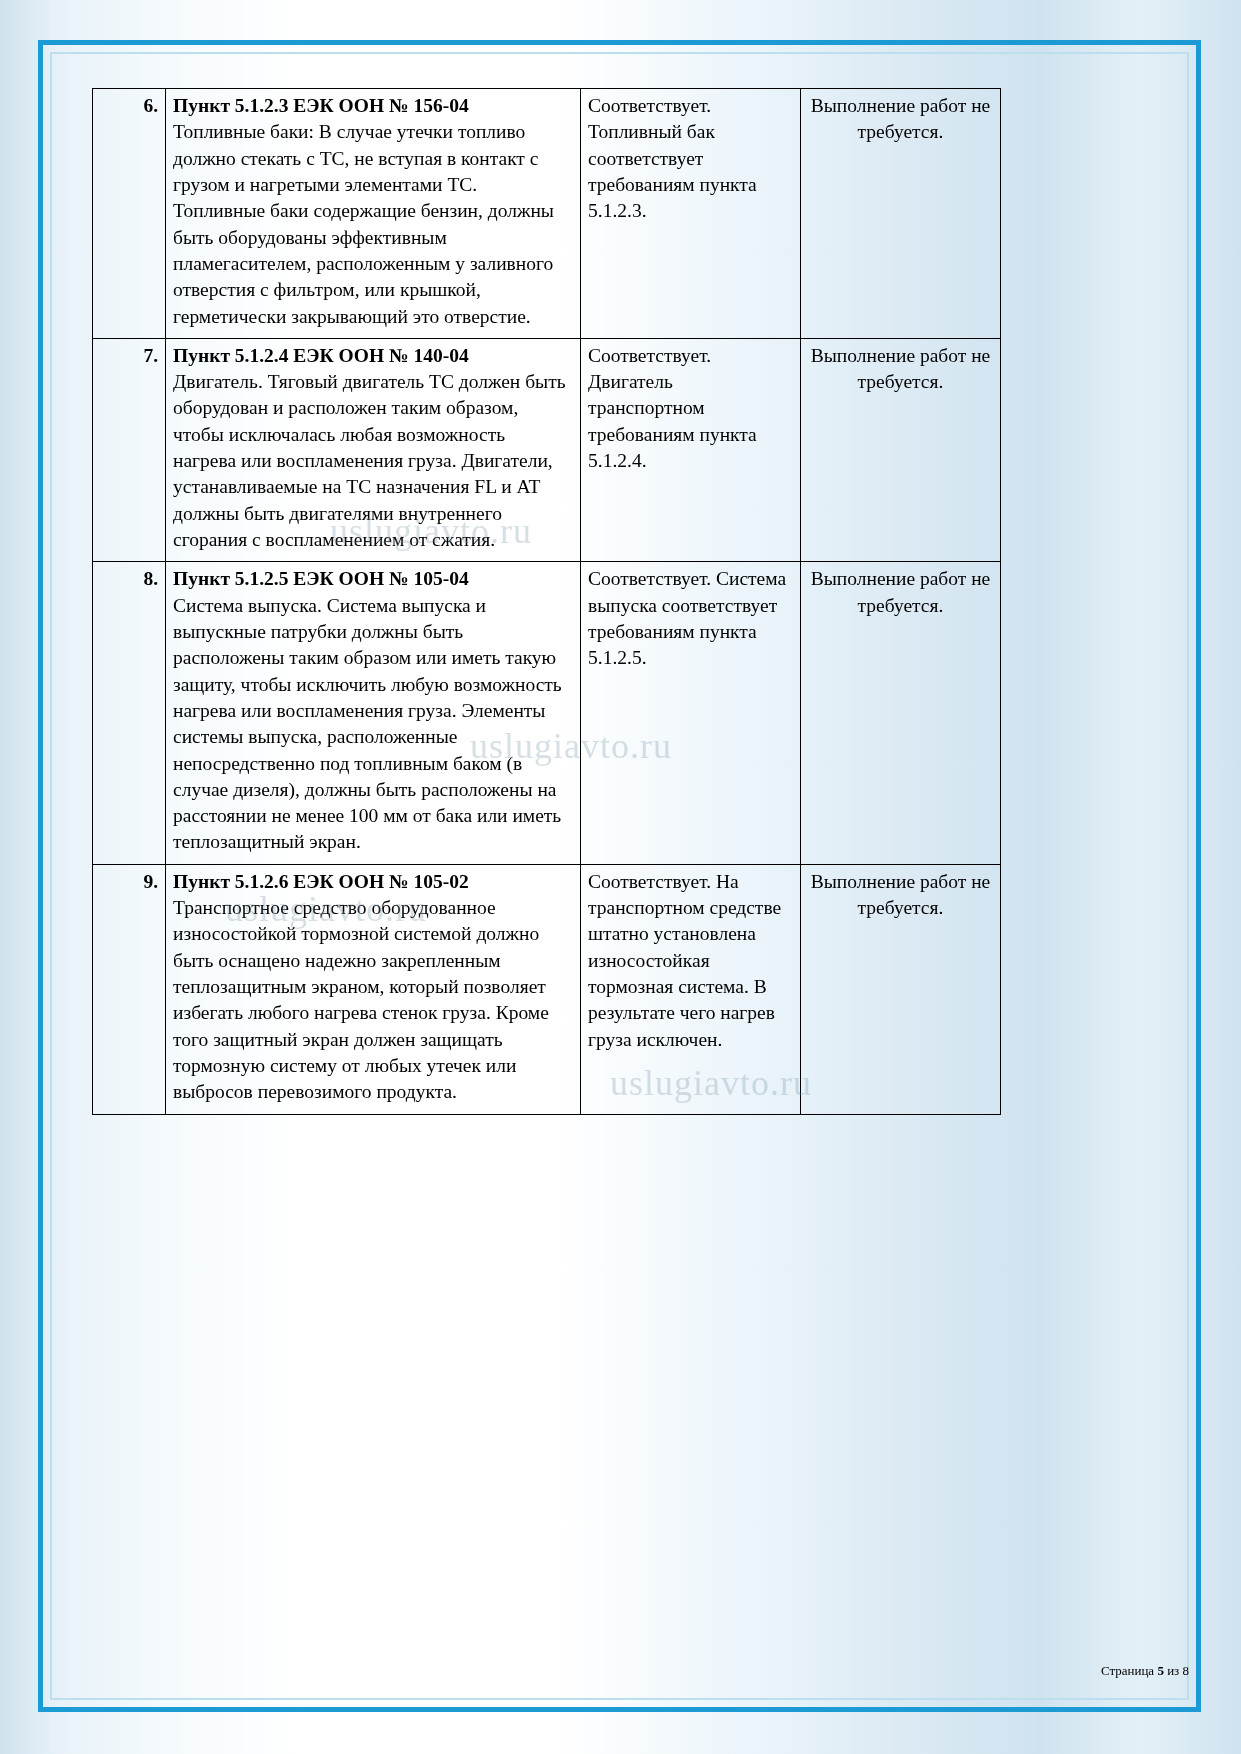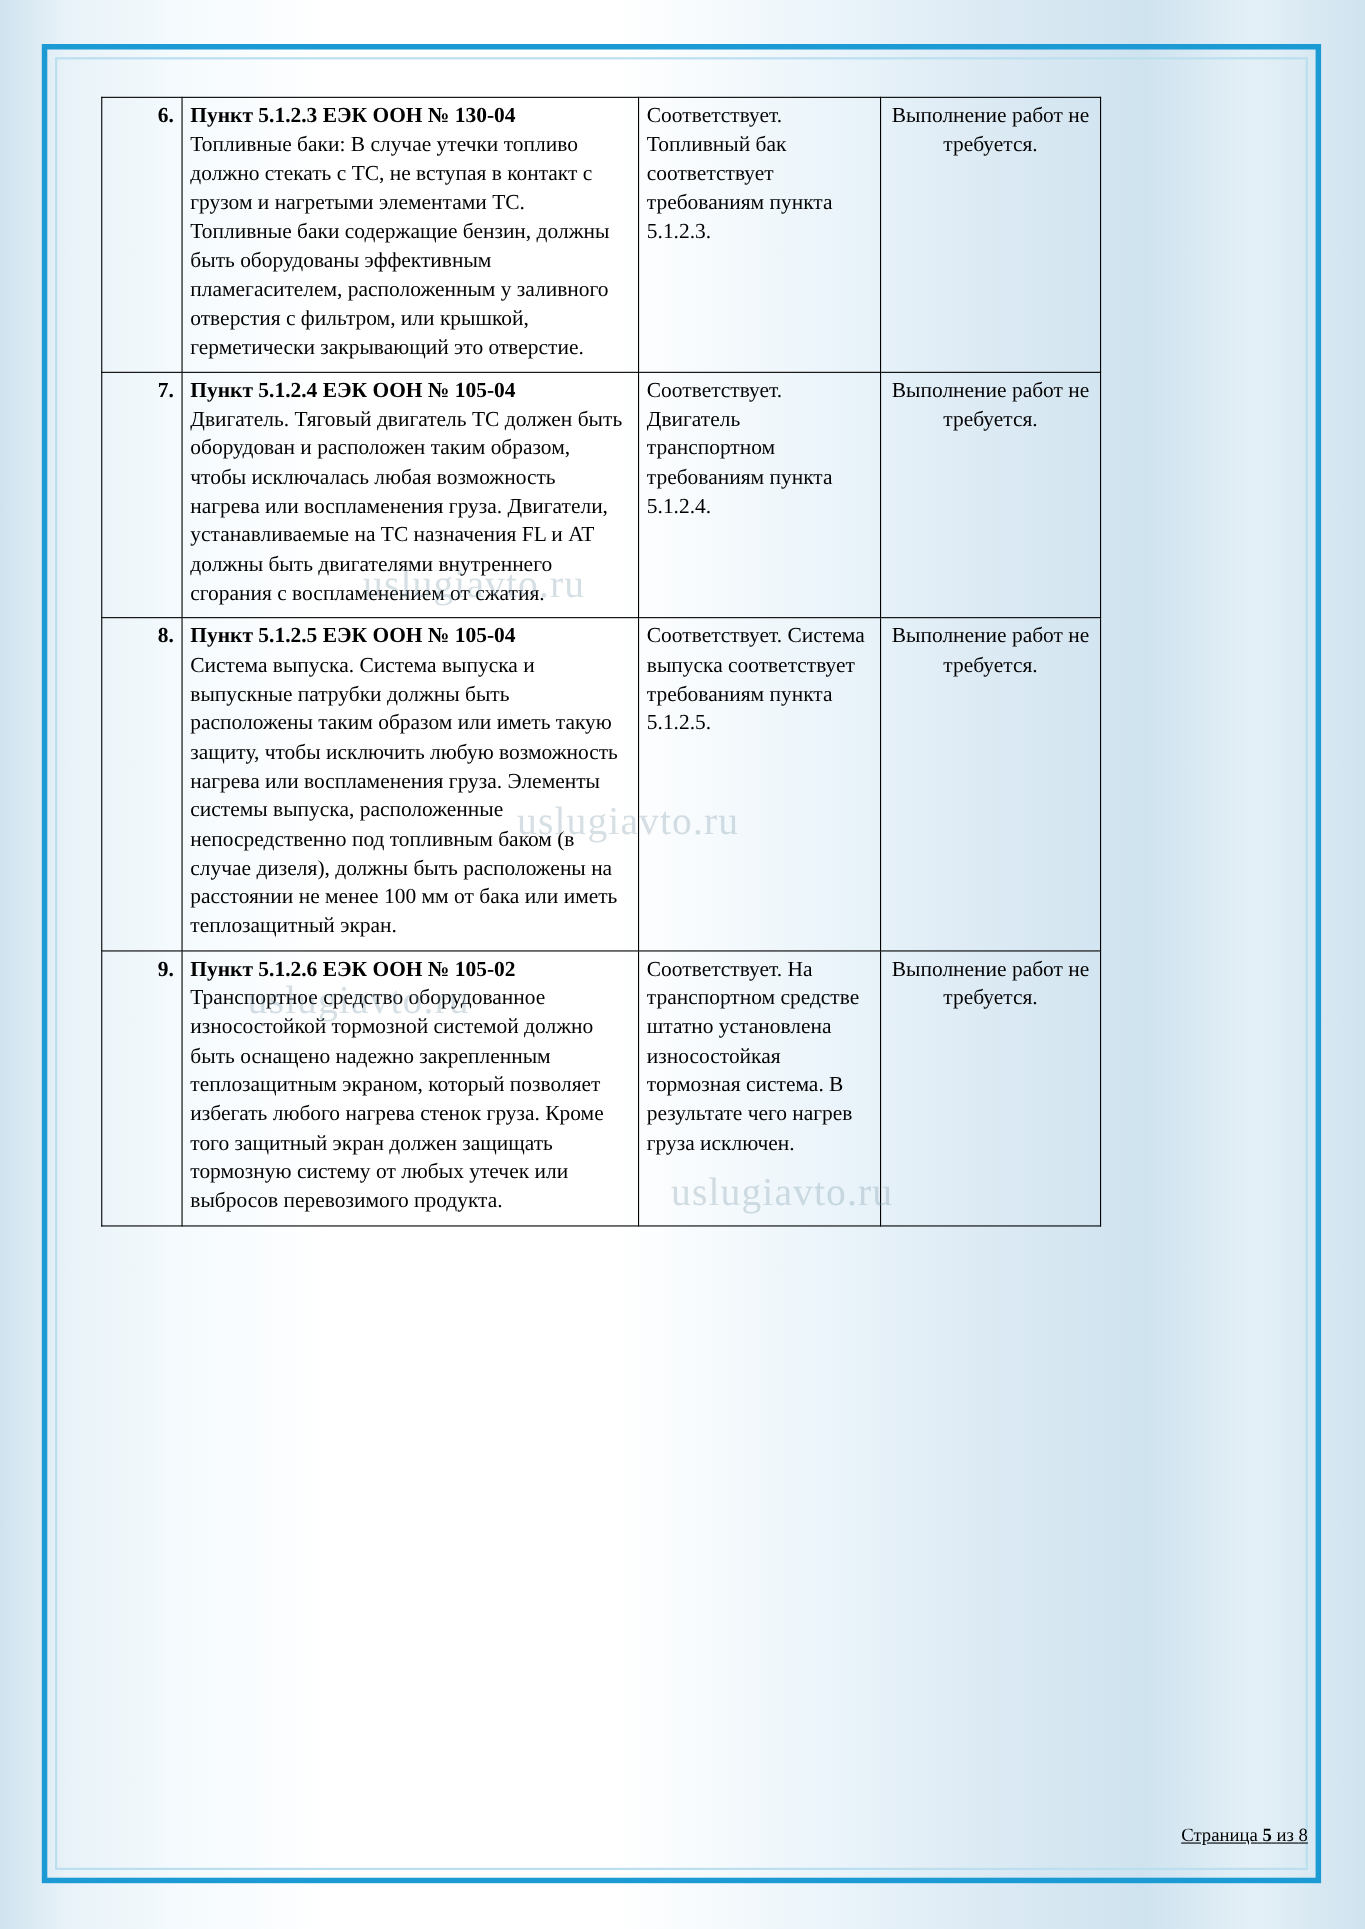--- a/index.html
+++ b/index.html
@@ -96,50 +96,49 @@
     pointer-events: none;
   }
   .wm1 { left: 330px; top: 510px; }
   .wm2 { left: 470px; top: 725px; }
   .wm3 { left: 225px; top: 888px; }
   .wm4 { left: 610px; top: 1062px; }
   .footer {
     position: absolute;
     right: 52px;
     bottom: 75px;
-    font-size: 17px;
+    font-size: 13px;
     color: #000000;
     white-space: nowrap;
-    text-decoration: underline;
   }
   .footer b { font-weight: bold; }
 </style>
 </head>
 <body>
 
 <div class="page-frame">
   <div class="outer-border"></div>
   <div class="inner-border"></div>
 
   <div class="content">
     <table class="doc-table">
       <tbody>
         <tr>
           <td class="col-num">6.</td>
           <td class="col-req">
-            <span class="req-title">Пункт 5.1.2.3 ЕЭК ООН № 130-04</span>
+            <span class="req-title">Пункт 5.1.2.3 ЕЭК ООН № 156-04</span>
             <span class="req-body">Топливные баки: В случае утечки топливо должно стекать с ТС, не вступая в контакт с грузом и нагретыми элементами ТС. Топливные баки содержащие бензин, должны быть оборудованы эффективным пламегасителем, расположенным у заливного отверстия с фильтром, или крышкой, герметически закрывающий это отверстие.</span>
           </td>
           <td class="col-conf">Соответствует. Топливный бак соответствует требованиям пункта 5.1.2.3.</td>
           <td class="col-work">Выполнение работ не требуется.</td>
         </tr>
         <tr>
           <td class="col-num">7.</td>
           <td class="col-req">
-            <span class="req-title">Пункт 5.1.2.4 ЕЭК ООН № 105-04</span>
+            <span class="req-title">Пункт 5.1.2.4 ЕЭК ООН № 140-04</span>
             <span class="req-body">Двигатель. Тяговый двигатель ТС должен быть оборудован и расположен таким образом, чтобы исключалась любая возможность нагрева или воспламенения груза. Двигатели, устанавливаемые на ТС назначения  FL и AT должны быть двигателями внутреннего сгорания с воспламенением от сжатия.</span>
           </td>
           <td class="col-conf">Соответствует. Двигатель транспортном требованиям пункта 5.1.2.4.</td>
           <td class="col-work">Выполнение работ не требуется.</td>
         </tr>
         <tr>
           <td class="col-num">8.</td>
           <td class="col-req">
             <span class="req-title">Пункт 5.1.2.5 ЕЭК ООН № 105-04</span>
             <span class="req-body">Система выпуска. Система выпуска и выпускные патрубки должны быть расположены таким образом или иметь такую защиту, чтобы исключить любую возможность нагрева или воспламенения груза. Элементы системы выпуска, расположенные непосредственно под топливным баком (в случае дизеля), должны быть расположены на расстоянии не менее 100 мм от бака или иметь теплозащитный экран.</span>

